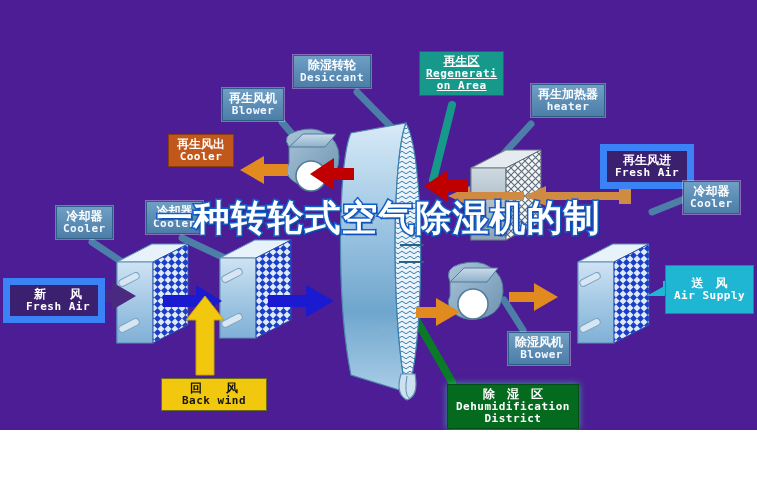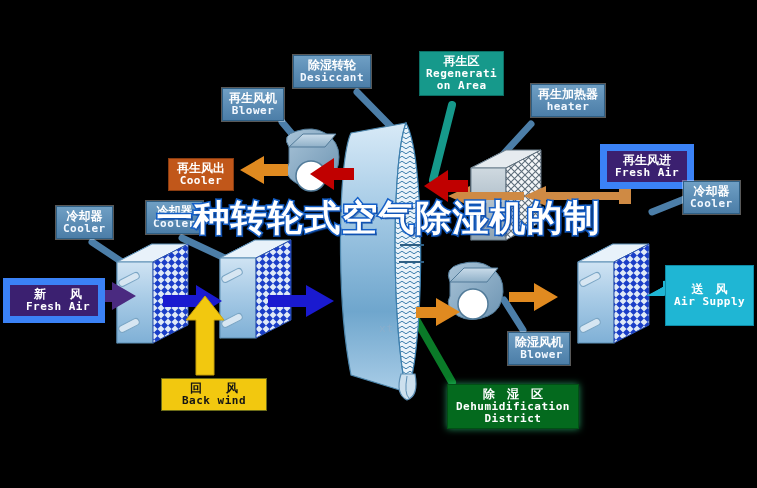--- a/index.html
+++ b/index.html
@@ -1,22 +1,22 @@
 <!DOCTYPE html>
 <html><head>
 <meta charset="utf-8">
 <style>
   html,body{margin:0;padding:0;background:#ffffff;}
   body{
     font-family:"Liberation Sans","DejaVu Sans",sans-serif;
   }
   #stage{
     position:relative;
-    width:757px;height:488px;
-    background:#000000;
+    width:757px;height:430px;
+    background:#4c1d95;
     overflow:hidden;
   }
   #stage svg.layer{
     position:absolute;left:0;top:0;width:757px;height:488px;
   }
   
   .lbl{
     position:absolute;
     box-sizing:border-box;
     text-align:center;
@@ -75,21 +75,21 @@
     background:#c1571a;
     border:1px solid #8a3c10;
     color:#ffffff;
     padding:3px 8px;
   }
   
   .box-cyan{
     background:#1fb6d4;
     border:1px solid #0e8ba6;
     color:#ffffff;
-    padding:17px 8px;
+    padding:11px 8px;
   }
   
   .box-yellow{
     background:#f2c80f;
     border:1px solid #6b6b18;
     color:#111111;
     padding:3px 20px;
   }
   .box-yellow .cn,.box-yellow .en{color:#141414;}
   
@@ -321,42 +321,42 @@
   <div class="lbl box-blue" style="left:293px;top:55px;">
     <span class="cn">除湿转轮</span>
     <span class="en">Desiccant</span>
   </div>
 
   <div class="lbl box-blue" style="left:222px;top:88px;">
     <span class="cn">再生风机</span>
     <span class="en">Blower</span>
   </div>
 
-  <div class="lbl box-teal" style="left:419px;top:51px;">
+  <div class="lbl box-teal" style="left:419px;top:51px;text-decoration:underline;">
     <span class="cn">再生区</span>
     <span class="en">Regenerati</span>
     <span class="en">on Area</span>
   </div>
 
   <div class="lbl box-blue" style="left:531px;top:84px;">
     <span class="cn">再生加热器</span>
     <span class="en">heater</span>
   </div>
 
   <div class="lbl box-purple" style="left:600px;top:144px;">
     <span class="cn">再生风进</span>
     <span class="en">Fresh Air</span>
   </div>
 
   <div class="lbl box-blue" style="left:683px;top:181px;">
     <span class="cn">冷却器</span>
     <span class="en">Cooler</span>
   </div>
 
-  <div class="lbl box-orange" style="left:168px;top:158px;">
+  <div class="lbl box-orange" style="left:168px;top:134px;">
     <span class="cn">再生风出</span>
     <span class="en">Cooler</span>
   </div>
 
   <div class="lbl box-blue" style="left:56px;top:206px;">
     <span class="cn">冷却器</span>
     <span class="en">Cooler</span>
   </div>
 
   <div class="lbl box-blue" style="left:146px;top:201px;">

